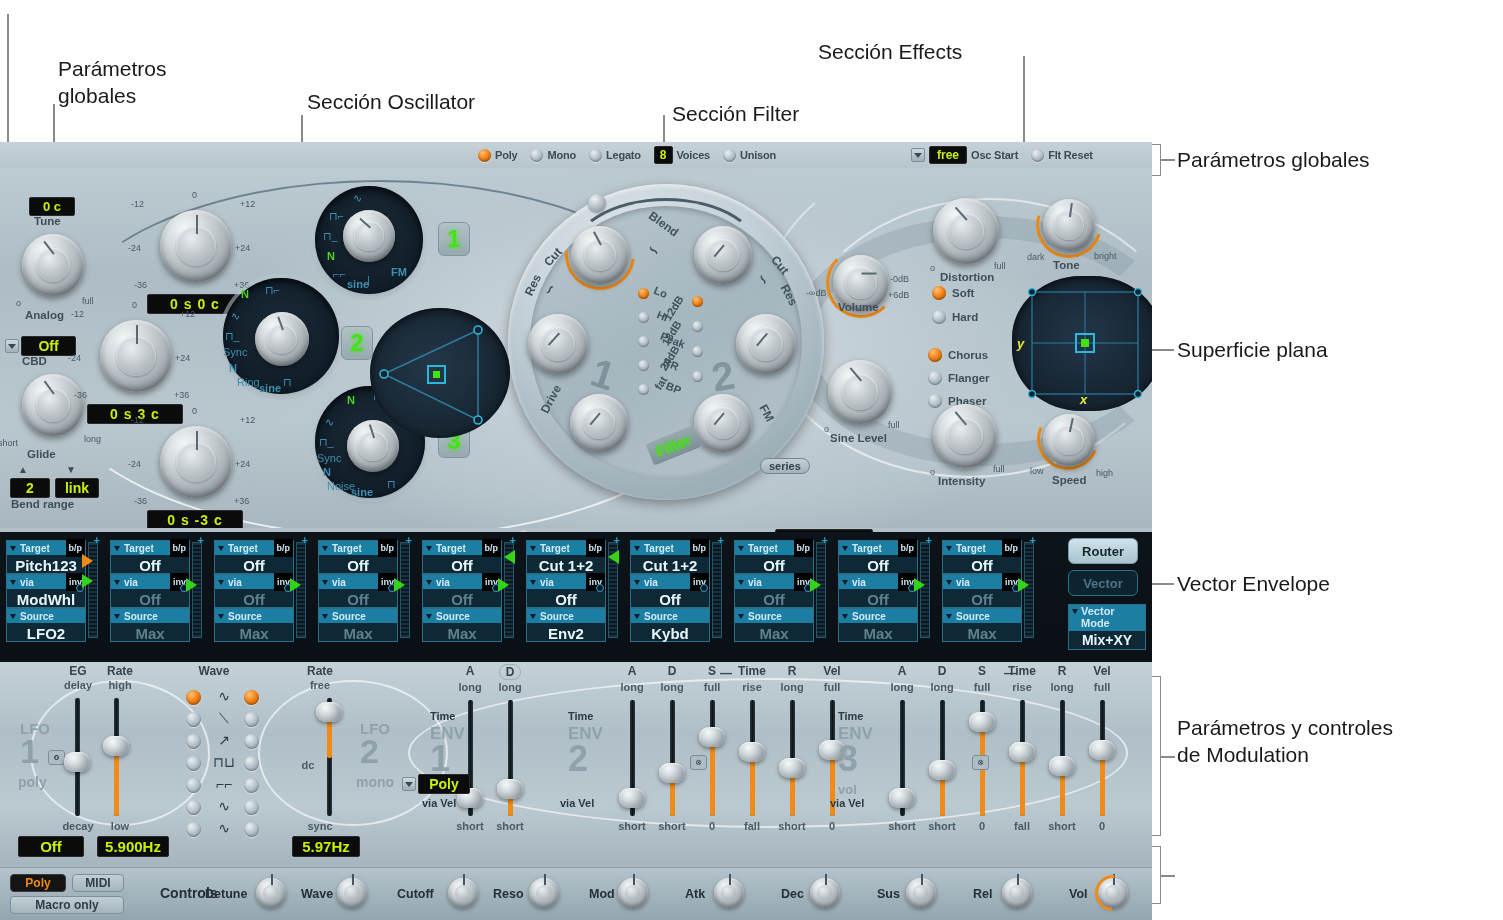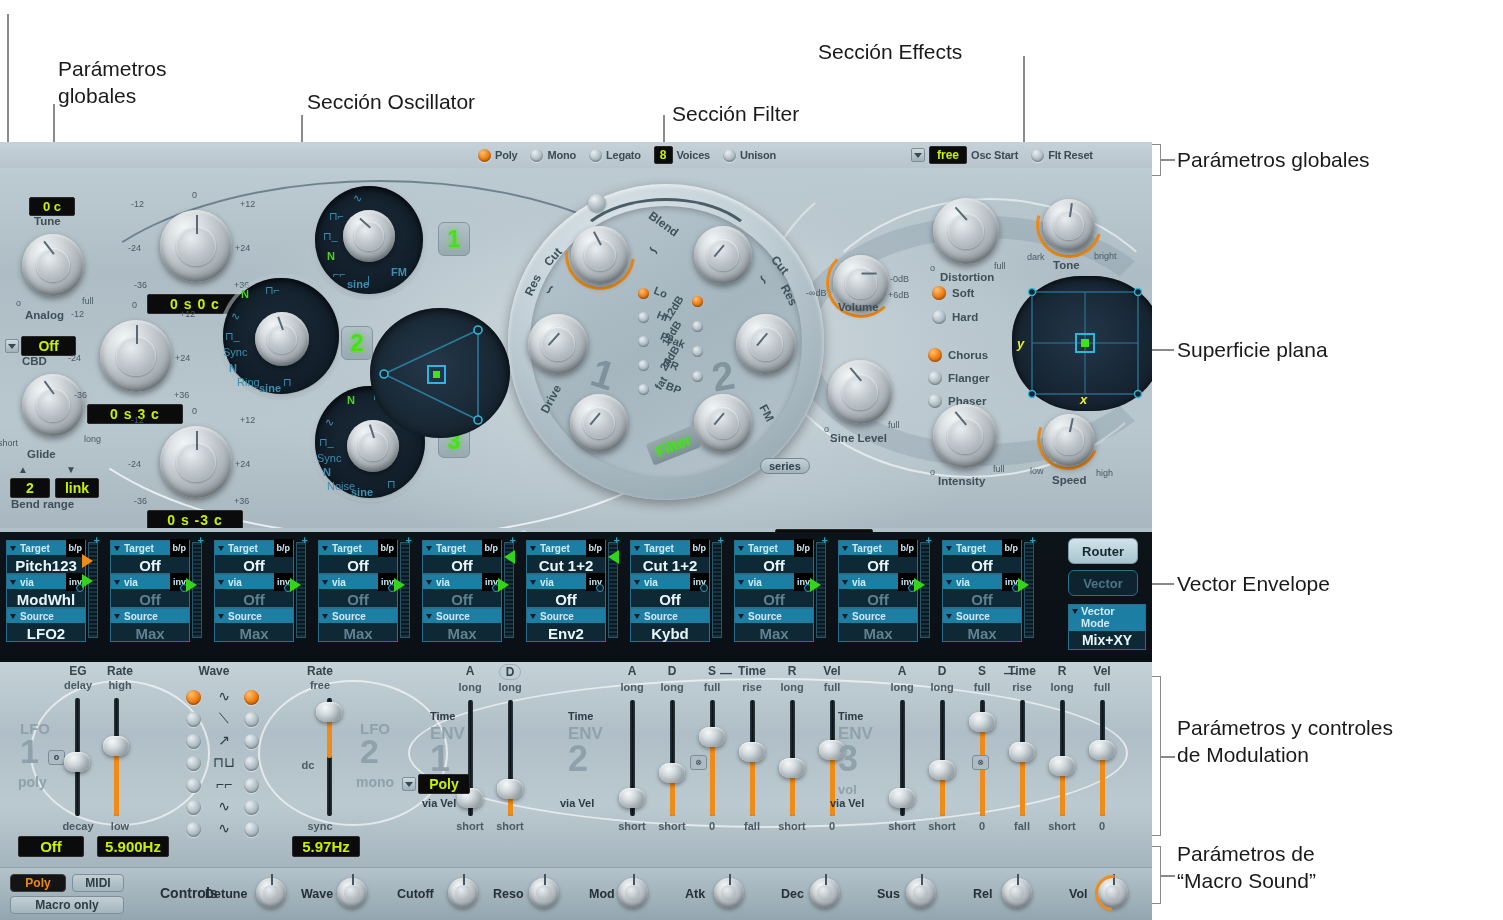--- a/index.html
+++ b/index.html
@@ -353,22 +353,20 @@
   <div class="leader h" style="left:1148px; top:583px; width:26px;"></div>
   <div class="callout" style="left:1177px; top:570px;">Vector Envelope</div>
 
   <div class="bracket" style="left:1148px; top:676px; width:13px; height:160px;"></div>
   <div class="leader h" style="left:1161px; top:756px; width:14px;"></div>
   <div class="callout" style="left:1177px; top:714px;">Parámetros y controles
 de Modulation</div>
 
   <div class="bracket" style="left:1148px; top:846px; width:13px; height:58px;"></div>
   <div class="leader h" style="left:1161px; top:875px; width:14px;"></div>
-  <div class="callout" style="left:1177px; top:840px;">Parámetros de
-“Macro Sound”</div>
 
   <div id="plugin">
 
     <div class="globalbar">
       <div style="width:478px"></div>
       <div class="g-item">
         <div class="led on"></div>
         <span class="g-label">Poly</span>
       </div>
       <div class="g-item">

